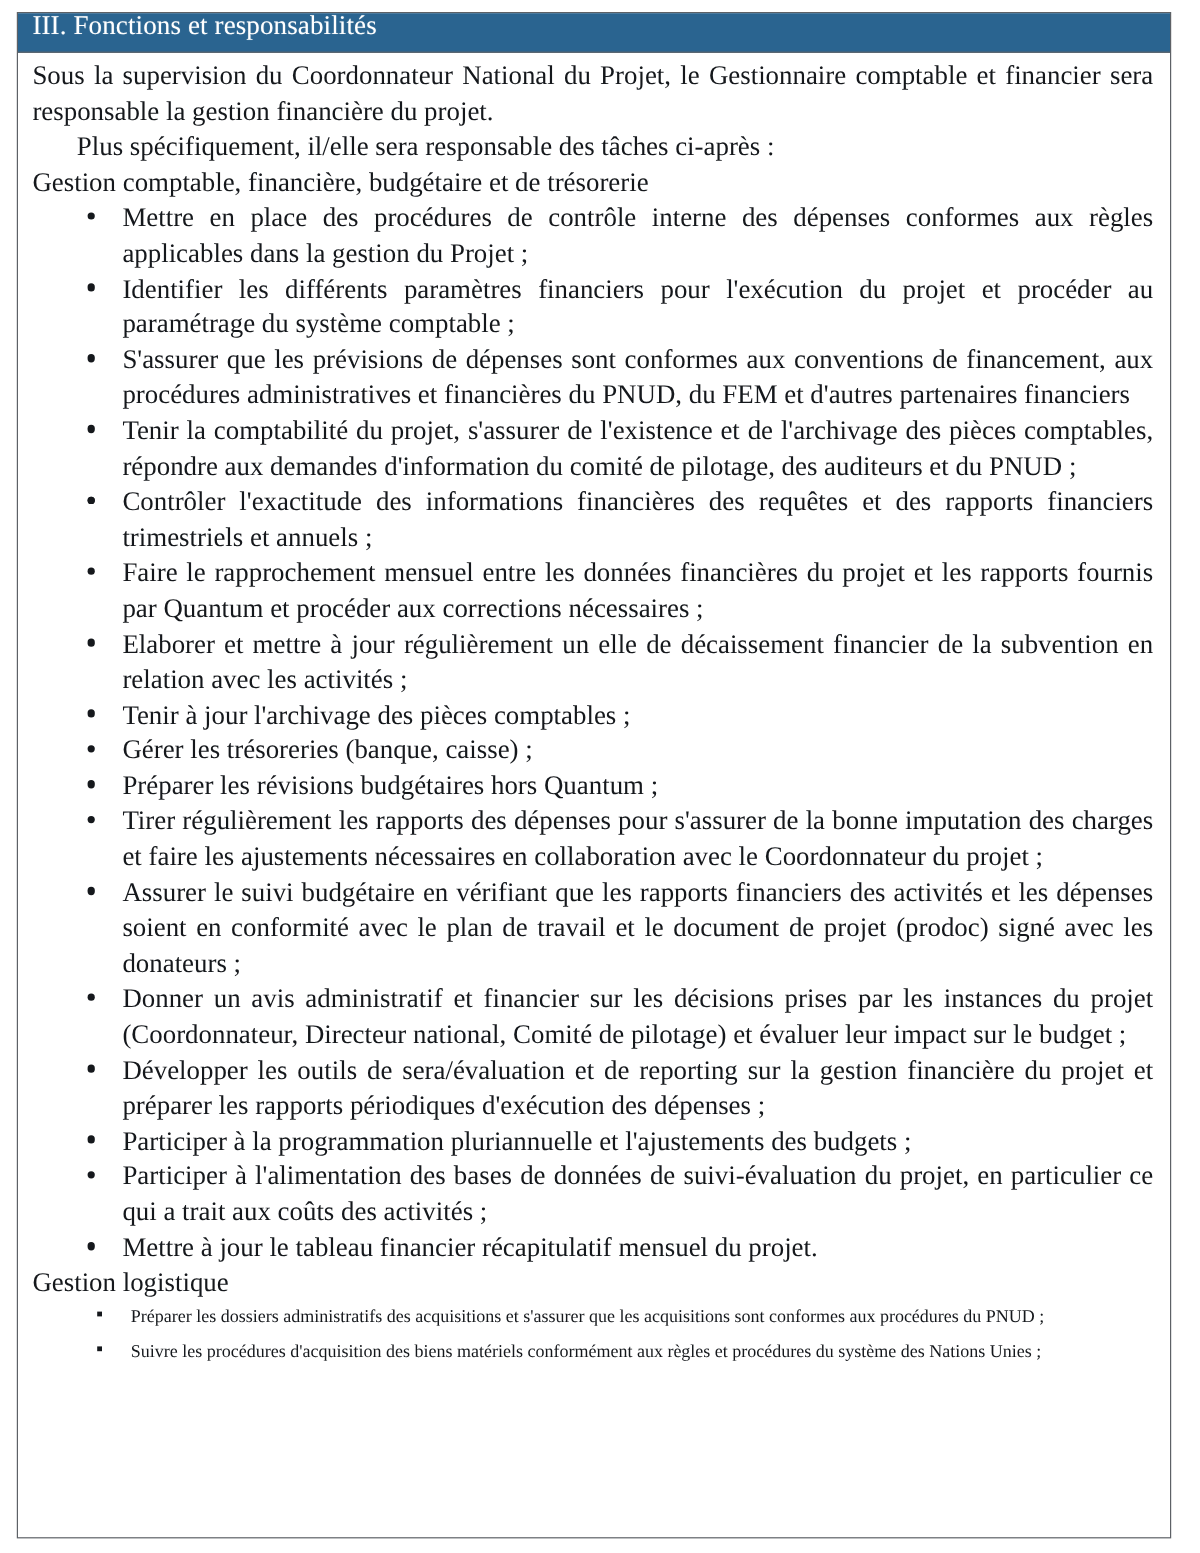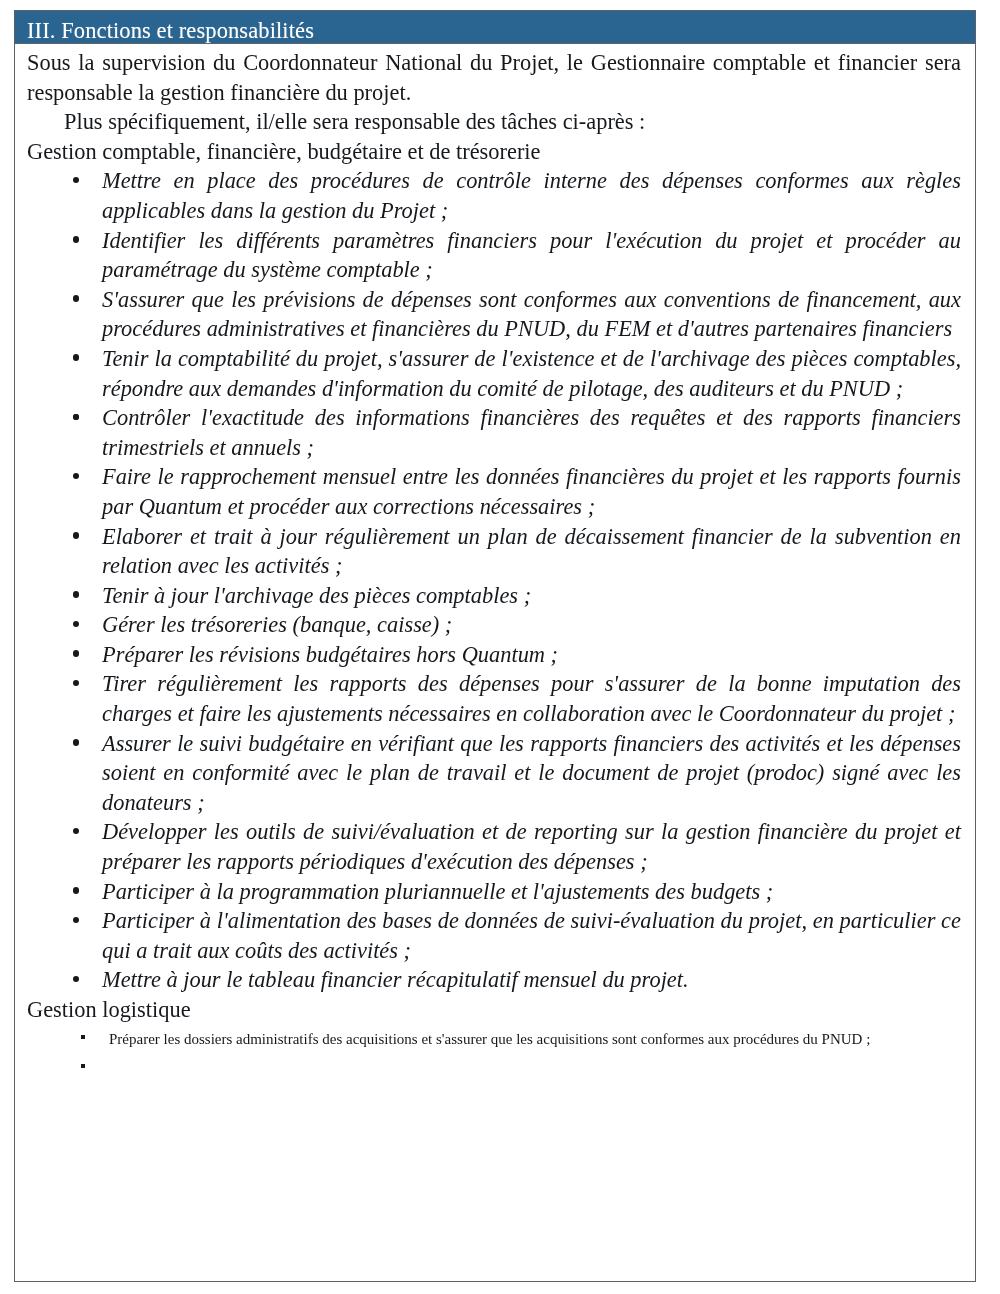--- a/index.html
+++ b/index.html
@@ -37,21 +37,21 @@
   }
 
   
   .section-banner {
     box-sizing: border-box;
     width: 100%;
     height: 33px;
     background: #2a6490;
     color: #ffffff;
     display: flex;
-    align-items: flex-end;
+    align-items: flex-start;
     padding: 0 0 0 12px;
     border-bottom: 1.4px solid #5d6166;
   }
   .section-banner .banner-text {
     font-size: 22.5px;
     line-height: 1;
     letter-spacing: 0.1px;
     font-weight: 400;
     position: relative;
     top: -1px;
@@ -80,21 +80,20 @@
     line-height: 29.6px;
     font-weight: normal;
     text-align: left;
   }
 
   
   ul.bullets {
     margin: 0;
     padding: 0;
     list-style: none;
-    font-style: italic;
   }
   ul.bullets > li {
     position: relative;
     margin: 0;
     padding-left: 75px;
     font-size: 22.4px;
     line-height: 29.6px;
     text-align: justify;
     text-justify: inter-word;
     hyphens: none;
@@ -202,21 +201,21 @@
         <li>
           <span class="bullet-glyph"></span>
           <span>Contrôler l'exactitude des informations financières des requêtes et des rapports financiers trimestriels et annuels ;</span>
         </li>
         <li>
           <span class="bullet-glyph"></span>
           <span>Faire le rapprochement mensuel entre les données financières du projet et les rapports fournis par Quantum et procéder aux corrections nécessaires ;</span>
         </li>
         <li>
           <span class="bullet-glyph"></span>
-          <span>Elaborer et trait à jour régulièrement un plan de décaissement financier de la subvention en relation avec les activités ;</span>
+          <span>Elaborer et mettre à jour régulièrement un elle de décaissement financier de la subvention en relation avec les activités ;</span>
         </li>
         <li class="last-left">
           <span class="bullet-glyph"></span>
           <span>Tenir à jour l'archivage des pièces comptables ;</span>
         </li>
         <li class="last-left">
           <span class="bullet-glyph"></span>
           <span>Gérer les trésoreries (banque, caisse) ;</span>
         </li>
         <li class="last-left">
@@ -226,21 +225,25 @@
         <li>
           <span class="bullet-glyph"></span>
           <span>Tirer régulièrement les rapports des dépenses pour s'assurer de la bonne imputation des charges et faire les ajustements nécessaires en collaboration avec le Coordonnateur du projet ;</span>
         </li>
         <li>
           <span class="bullet-glyph"></span>
           <span>Assurer le suivi budgétaire en vérifiant que les rapports financiers des activités et les dépenses soient en conformité avec le plan de travail et le document de projet (prodoc) signé avec les donateurs ;</span>
         </li>
         <li>
           <span class="bullet-glyph"></span>
-          <span>Développer les outils de suivi/évaluation et de reporting sur la gestion financière du projet et préparer les rapports périodiques d'exécution des dépenses ;</span>
+          <span>Donner un avis administratif et financier sur les décisions prises par les instances du projet (Coordonnateur, Directeur national, Comité de pilotage) et évaluer leur impact sur le budget ;</span>
+        </li>
+        <li>
+          <span class="bullet-glyph"></span>
+          <span>Développer les outils de sera/évaluation et de reporting sur la gestion financière du projet et préparer les rapports périodiques d'exécution des dépenses ;</span>
         </li>
         <li class="last-left">
           <span class="bullet-glyph"></span>
           <span>Participer à la programmation pluriannuelle et l'ajustements des budgets ;</span>
         </li>
         <li>
           <span class="bullet-glyph"></span>
           <span>Participer à l'alimentation des bases de données de suivi-évaluation du projet, en particulier ce qui a trait aux coûts des activités ;</span>
         </li>
         <li class="last-left">
@@ -251,18 +254,19 @@
 
       <h4 class="subhead">Gestion logistique</h4>
 
       <ul class="dotlist">
         <li>
           <span class="bullet-glyph"></span>
           <span>Préparer les dossiers administratifs des acquisitions et s'assurer que les acquisitions sont conformes aux procédures du PNUD ;</span>
         </li>
         <li>
           <span class="bullet-glyph"></span>
+          <span>Suivre les procédures d'acquisition des biens matériels conformément aux règles et procédures du système des Nations Unies ;</span>
         </li>
       </ul>
 
     </div>
   </div>
 </div>
 
 </body></html>

